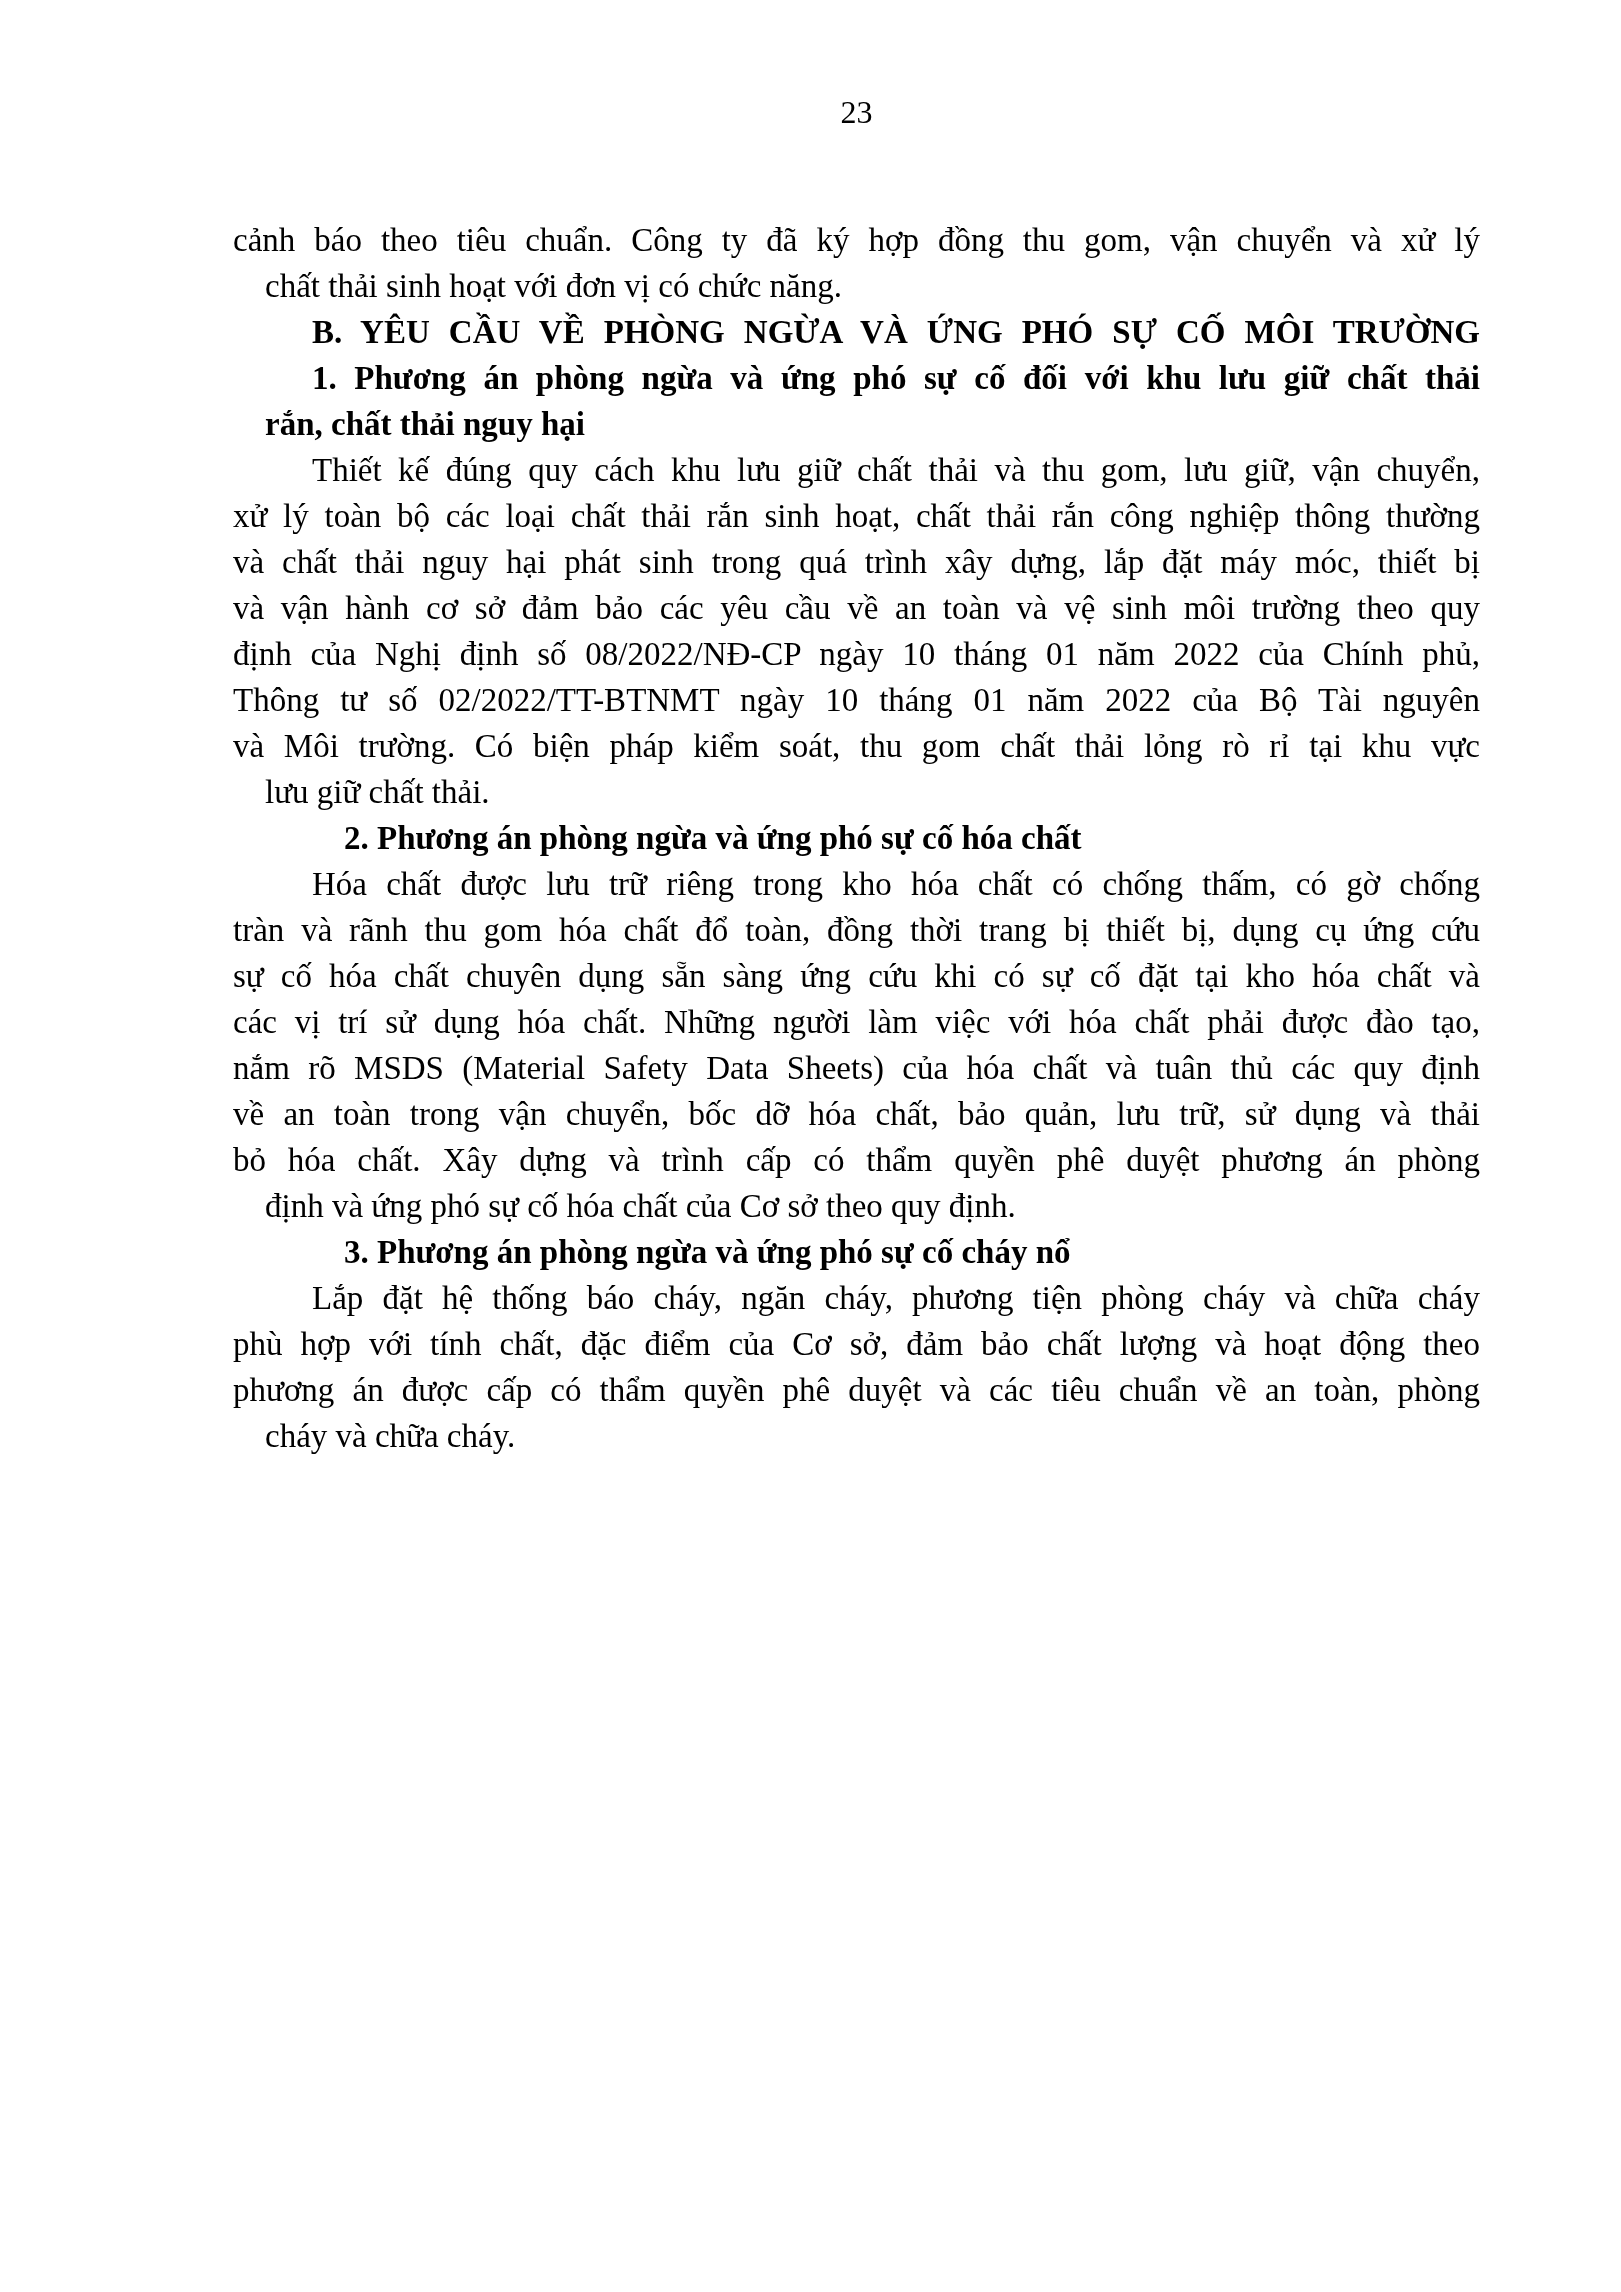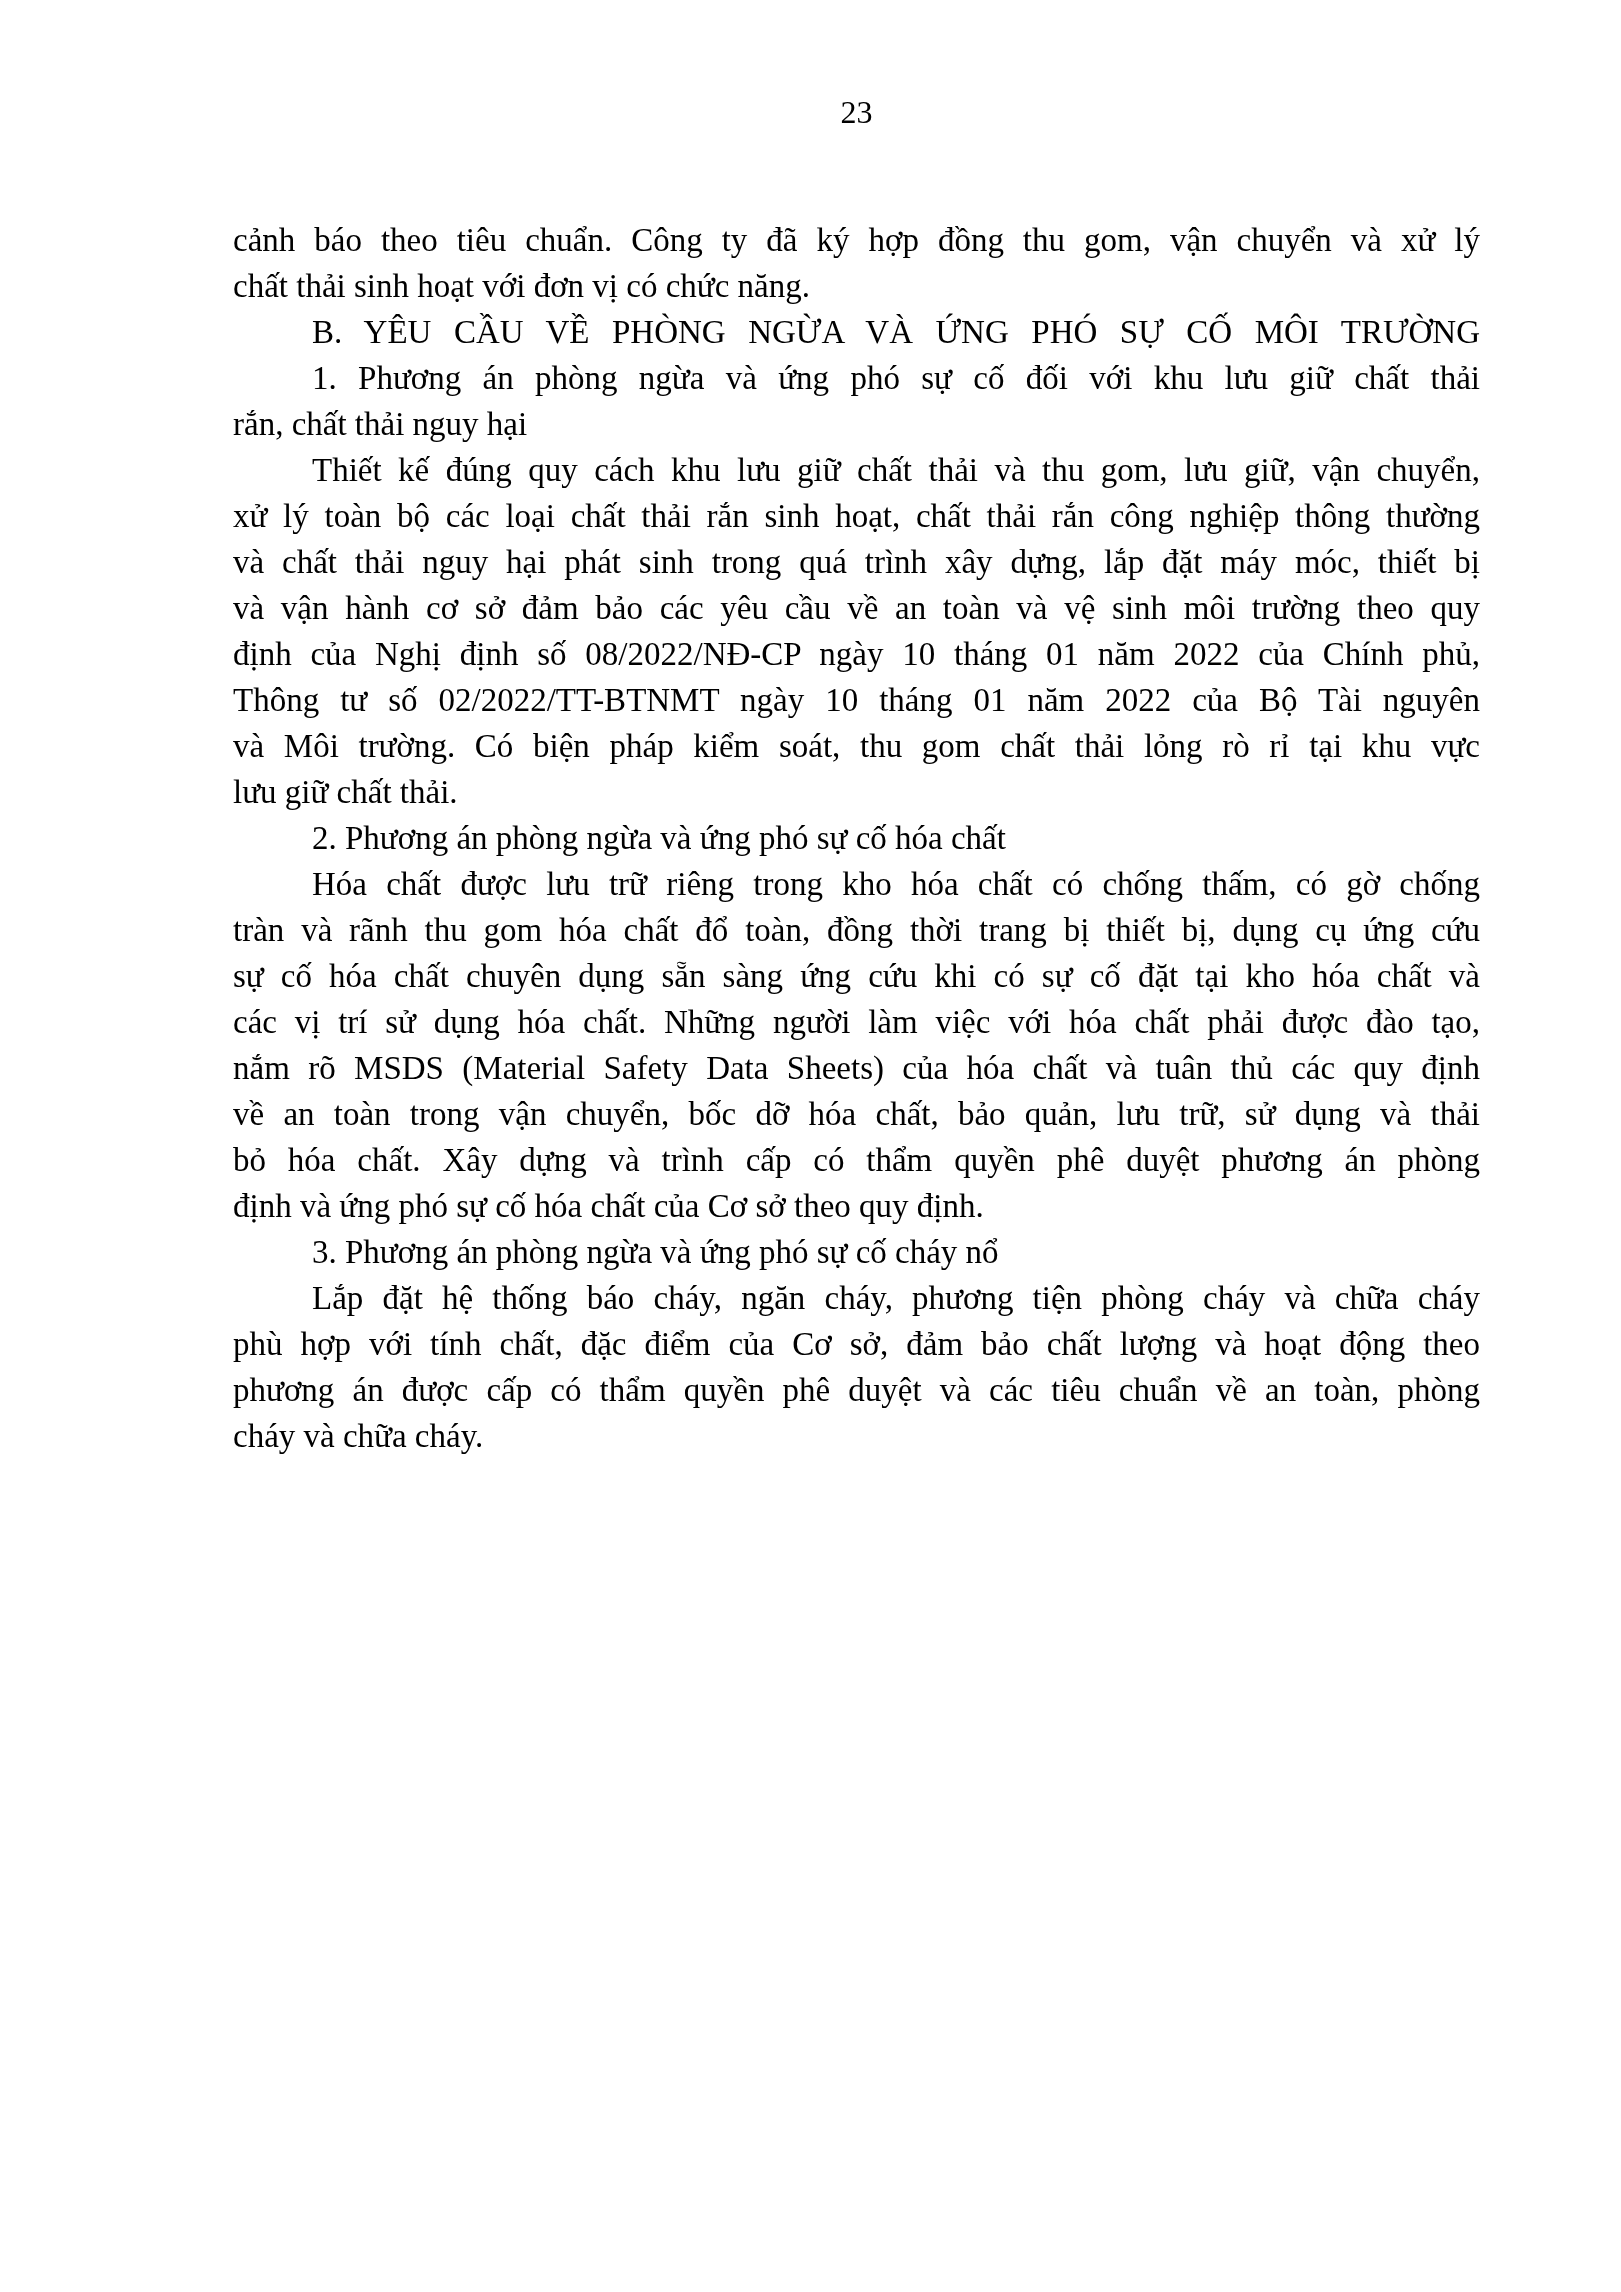--- a/index.html
+++ b/index.html
@@ -34,27 +34,28 @@
     line-height: 46px;
   }
   .ln {
     text-align: justify;
     text-align-last: justify;
     white-space: normal;
   }
   .ln.left {
     text-align: left;
     text-align-last: left;
+    margin-left: 32px;
   }
   .ln.ind {
     text-indent: 79px;
     text-align: center;
   }
   .ln.b {
-    font-weight: normal;
+    font-weight: bold;
   }
 </style>
 </head>
 <body>
 
 <div class="page">
 
   <div class="pagenum">23</div>
 
   <div class="textblock">

